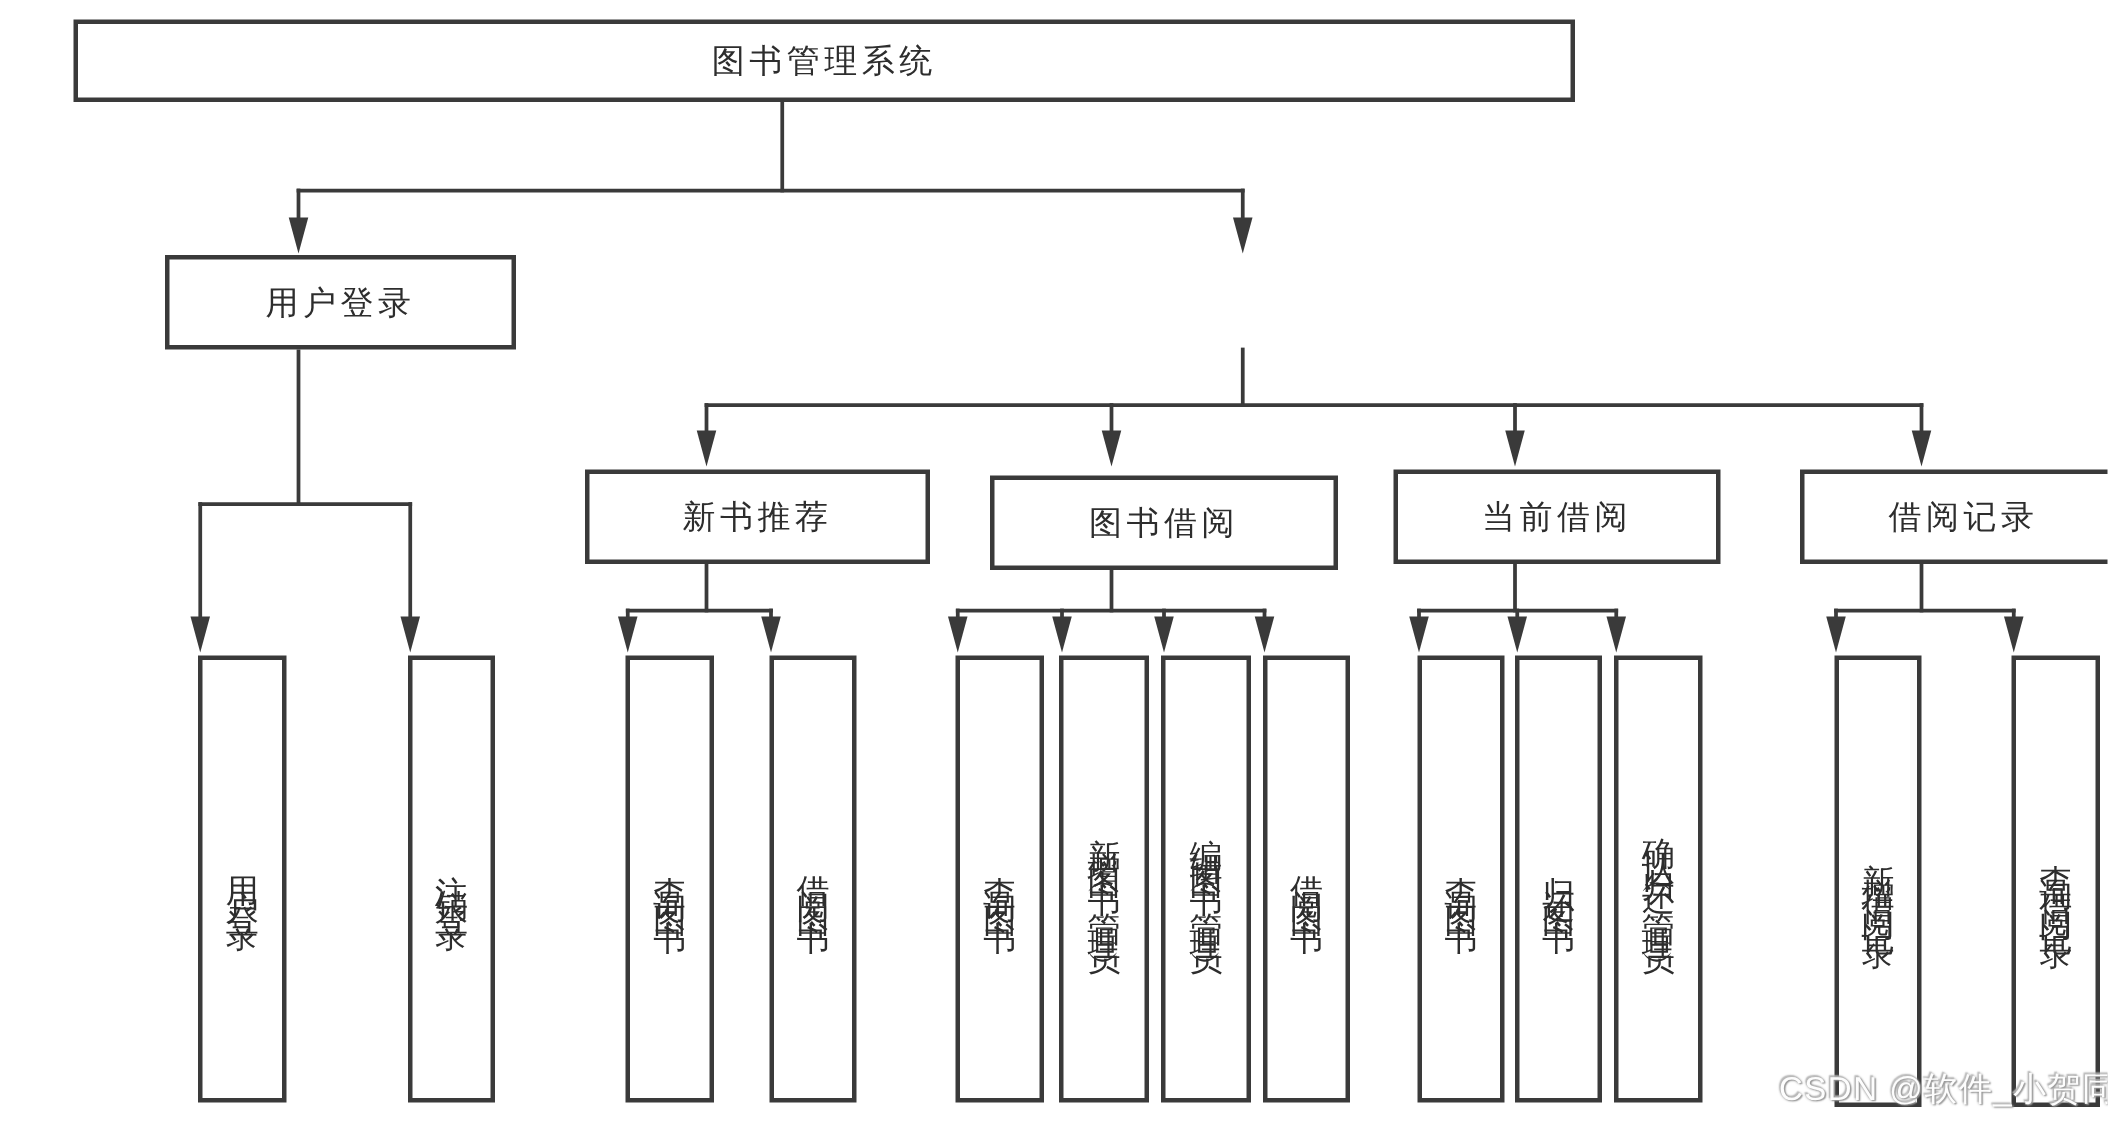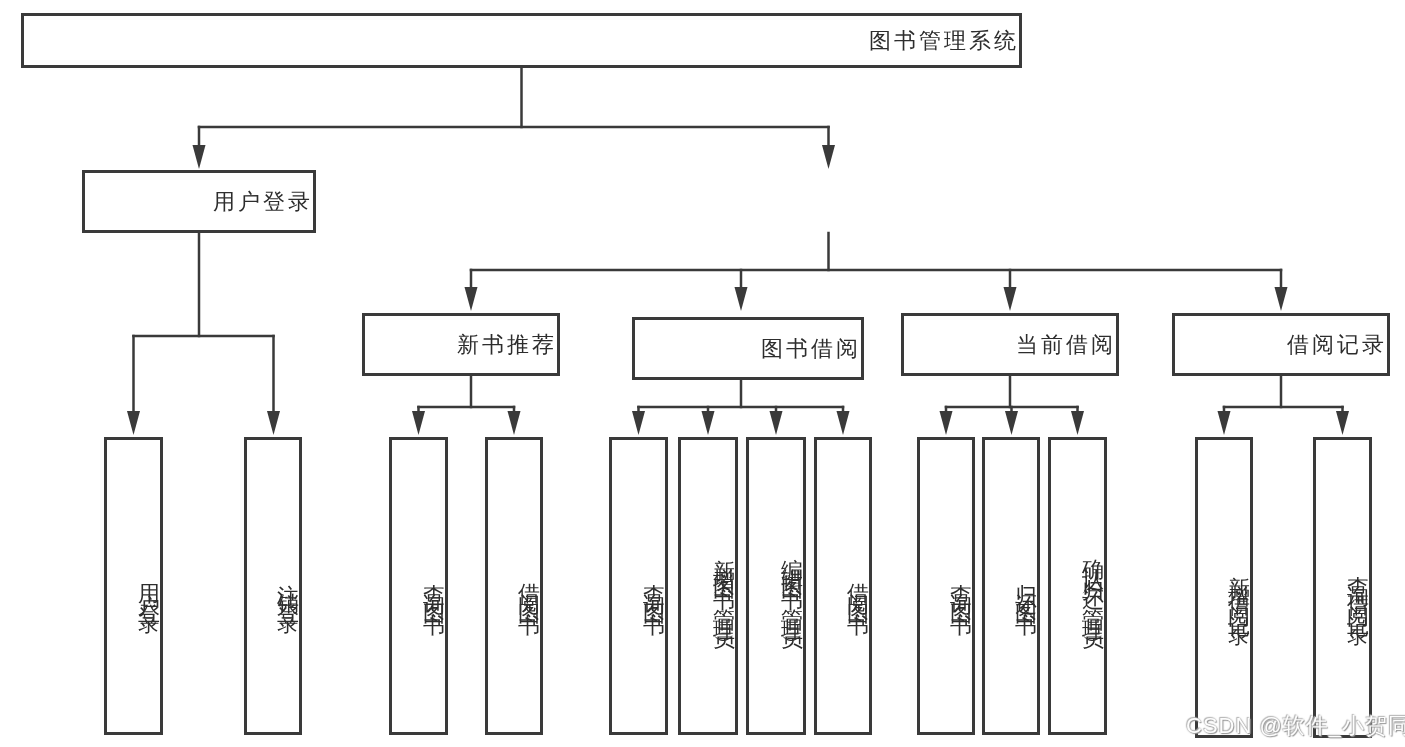--- a/index.html
+++ b/index.html
@@ -18,22 +18,23 @@
     overflow:hidden;
   }
   #connectors{position:absolute;left:0;top:0;width:1405px;height:747px;}
   .c-line{stroke:var(--line);stroke-width:2.5;fill:none;stroke-linecap:square;}
   .c-arrow{fill:var(--line);stroke:none;}
   .box{
     position:absolute;
     box-sizing:border-box;
     border:3px solid var(--box-border);
     background:var(--background);
-    display:flex;align-items:center;justify-content:flex-end;
+    display:flex;align-items:center;justify-content:center;
     color:var(--text);
+    margin-left:28px;
   }
   .box.h span{
     font-size:22px;letter-spacing:3px;white-space:nowrap;line-height:1;
   }
   .box.v span{
     writing-mode:vertical-rl;
     text-orientation:mixed;
     font-size:22px;
     letter-spacing:10px;
     line-height:1;
@@ -133,21 +134,21 @@
   </svg>
 
   <div class="box h" style="left:21px;top:13px;width:1001px;height:55px">
     <span>图书管理系统</span>
   </div>
 
   <div class="box h" style="left:82px;top:170px;width:234px;height:63px">
     <span>用户登录</span>
   </div>
 
-  <div class="box h" style="left:362px;top:313px;width:198px;height:63px">
+  <div class="box h" style="left:362px;top:313px;width:230px;height:63px">
     <span>新书推荐</span>
   </div>
   <div class="box h" style="left:632px;top:317px;width:232px;height:63px">
     <span>图书借阅</span>
   </div>
   <div class="box h" style="left:901px;top:313px;width:218px;height:63px">
     <span>当前借阅</span>
   </div>
   <div class="box h" style="left:1172px;top:313px;width:218px;height:63px">
     <span>借阅记录</span>

